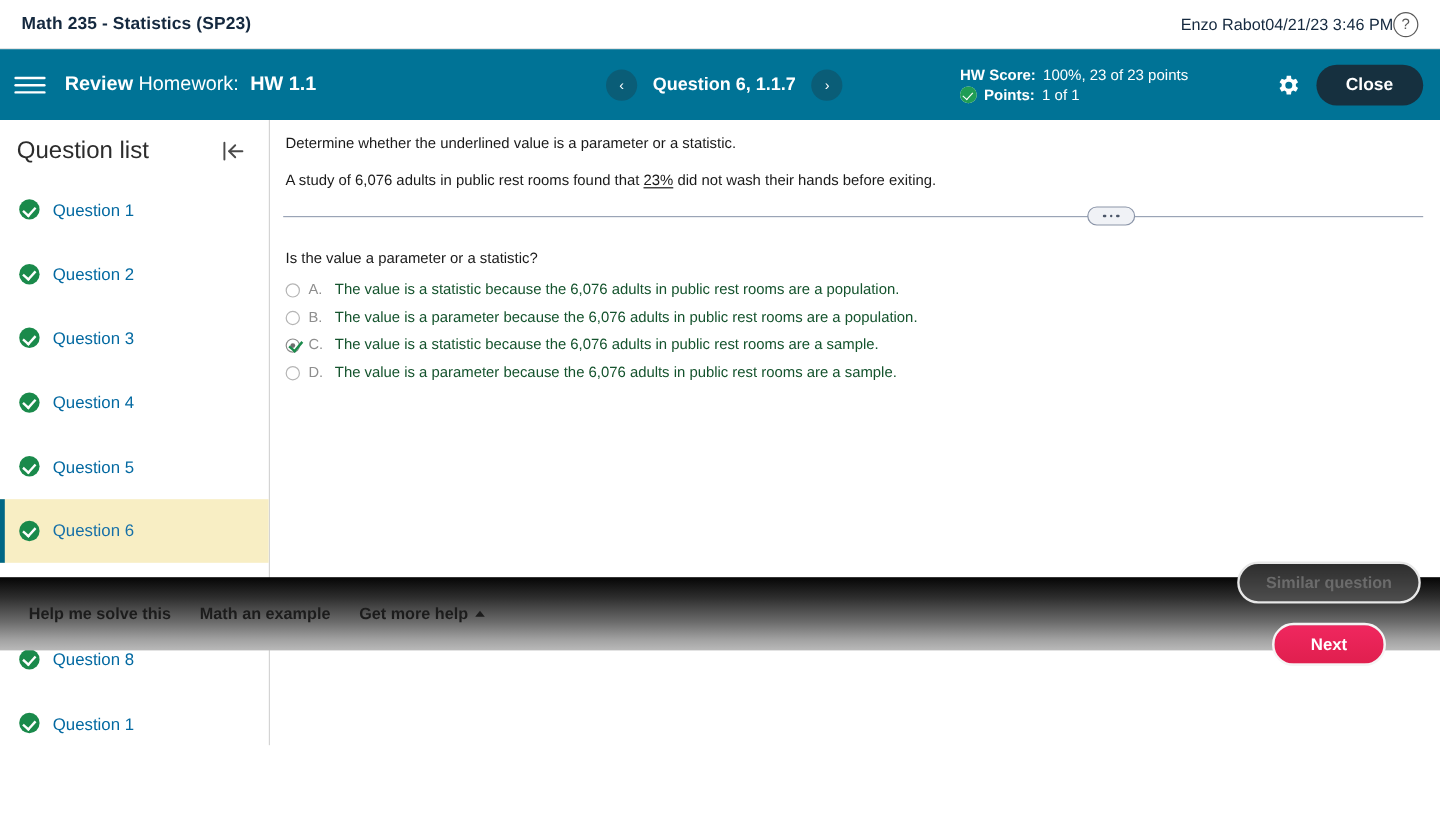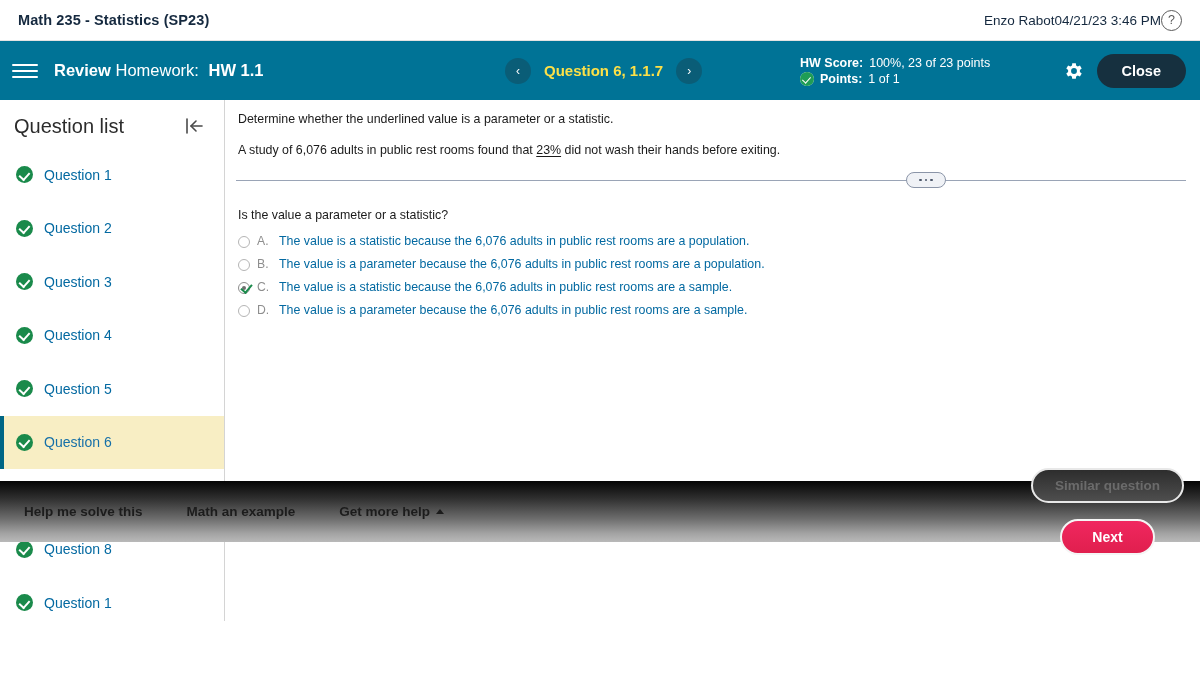--- a/index.html
+++ b/index.html
@@ -59,21 +59,21 @@
   .qnav {
     position: absolute; left: 505px; top: 0; height: 59px;
     display: flex; align-items: center; gap: 13px;
   }
   .nav-circle {
     width: 26px; height: 26px; border-radius: 50%;
     background: #0a5d77;
     display: flex; align-items: center; justify-content: center;
     color: #ffffff; font-size: 12px; cursor: pointer;
   }
-  .qnav-label { font-size: 15px; font-weight: 700; color: #fde047; white-space: nowrap; }
+  .qnav-label { font-size: 15px; font-weight: 700; color: #ffffff; white-space: nowrap; }
 
   .score-block {
     position: absolute; left: 800px; top: 0; height: 59px;
     display: flex; flex-direction: column; justify-content: center; gap: 2px;
     font-size: 12.5px; color: #ffffff;
   }
   .score-row { display: flex; align-items: center; gap: 6px; white-space: nowrap; }
   .score-row .k { font-weight: 700; }
   .check-green {
     width: 14px; height: 14px; border-radius: 50%;
@@ -188,30 +188,30 @@
   .choice.selected .radio::after {
     content: ""; position: absolute;
     left: 4px; top: -1px; width: 5px; height: 9px;
     border: solid #1a8a4b; border-width: 0 2px 2px 0;
     transform: rotate(40deg);
   }
   .choice-letter {
     width: 22px; margin-left: 7px;
     font-size: 12.2px; color: #8e8e8e; flex: 0 0 auto;
   }
-  .choice-text { font-size: 12.4px; color: #0369a1; }
+  .choice-text { font-size: 12.4px; color: #14532d; }
 
   
   .bottom-bar {
     position: absolute; bottom: 0; left: 0; width: 1200px; height: 61px;
     background: linear-gradient(to bottom, #050505 0%, #2e2e2e 28%, #6d6d6d 62%, #a3a3a3 86%, #b9b9b9 100%);
     display: flex; align-items: center;
   }
   .bottom-links {
-    display: flex; align-items: center; gap: 44px;
+    display: flex; align-items: center; gap: 24px;
     margin-left: 24px;
   }
   .bl {
     font-size: 13.5px; font-weight: 700; color: #1c1c1c; cursor: pointer;
     display: flex; align-items: center; gap: 6px;
   }
   .caret-up {
     width: 0; height: 0; border-left: 4px solid transparent;
     border-right: 4px solid transparent; border-bottom: 5px solid #1c1c1c;
   }

